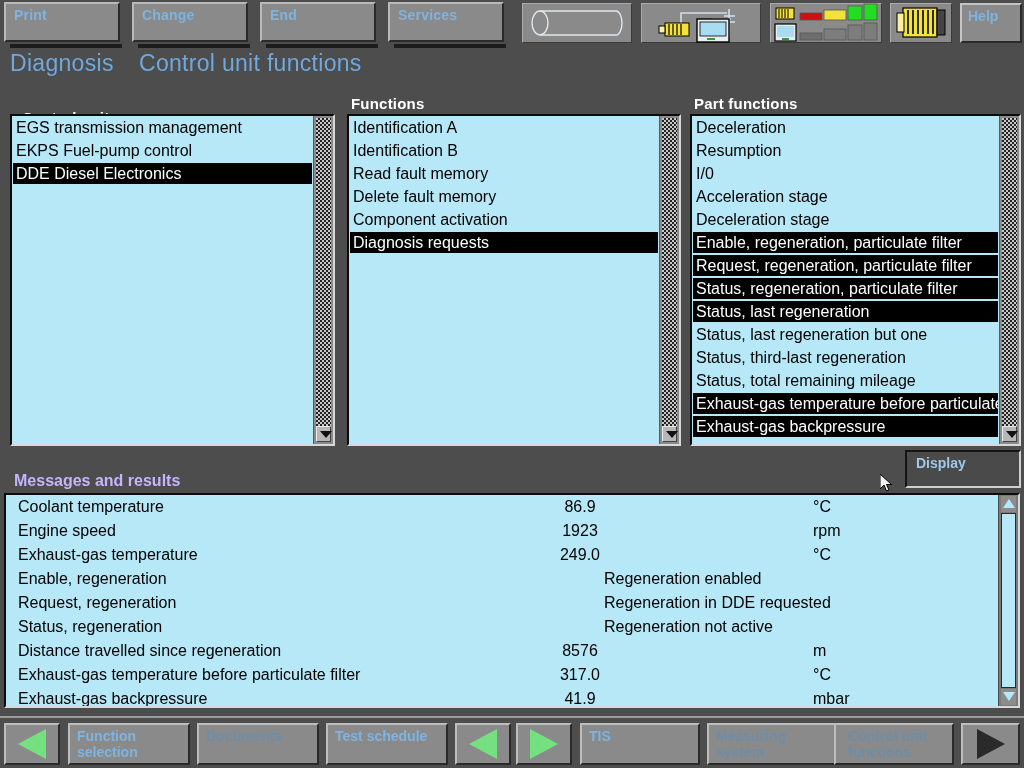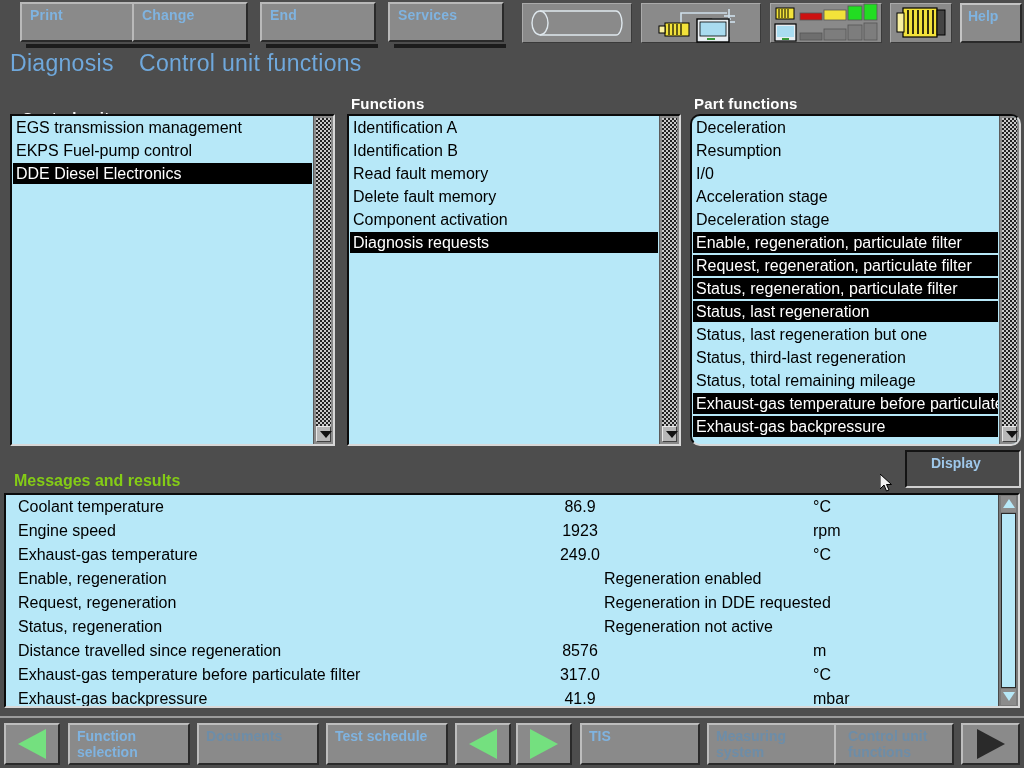--- a/index.html
+++ b/index.html
@@ -167,27 +167,27 @@
 
   
   #display-btn {
     position: absolute; left: 905px; top: 450px; width: 116px; height: 38px;
     background: #4a4a4a;
     border-top: 2px solid #141414;
     border-left: 2px solid #141414;
     border-right: 2px solid #d0d0d0;
     border-bottom: 2px solid #d0d0d0;
     color: #9fc8ea; font-size: 14px; font-weight: bold;
-    padding: 3px 0 0 24px;
+    padding: 3px 0 0 9px;
   }
 
   
   #msg-header {
     position: absolute; left: 14px; top: 472px;
-    color: #84cc16; font-size: 16px; font-weight: bold;
+    color: #c4b5fd; font-size: 16px; font-weight: bold;
   }
   #msg-box {
     position: absolute; left: 4px; top: 493px; width: 1016px; height: 215px;
     background: #b7e8f8;
     border-top: 2px solid #0b0b0b;
     border-left: 2px solid #0b0b0b;
     border-right: 2px solid #d8d8d8;
     border-bottom: 2px solid #d8d8d8;
     overflow: hidden;
     text-decoration: underline;
@@ -244,21 +244,21 @@
   
   #cursor { position: absolute; left: 880px; top: 474px; width: 14px; height: 20px; }
 </style>
 </head>
 <body>
 
 <div id="app">
 
   <div id="toolbar">
 
-    <div class="tbtn shadow" style="left:20px; width:116px;">
+    <div class="tbtn shadow" style="left:4px; width:116px;">
       <span>Print</span>
     </div>
     <div class="tbtn shadow" style="left:132px; width:116px;">
       <span>Change</span>
     </div>
     <div class="tbtn shadow" style="left:260px; width:116px;">
       <span>End</span>
     </div>
     <div class="tbtn shadow" style="left:388px; width:116px;">
       <span>Services</span>
@@ -370,21 +370,21 @@
         <div class="litem sel">Diagnosis requests</div>
       </div>
     <div class="sbar">
       <div class="arrow-up"></div>
       <div class="track"></div>
       <div class="arrow-dn"></div>
     </div>
   </div>
 
   <div class="panel-header" style="left:694px; top:95px;">Part functions</div>
-  <div class="listbox" style="left:690px; top:114px; width:331px; height:332px;border-radius:10px;">
+  <div class="listbox" style="left:690px; top:114px; width:331px; height:332px;">
     <div class="list-inner" id="pf-list">
         <div class="litem">Deceleration</div>
         <div class="litem">Resumption</div>
         <div class="litem">I/0</div>
         <div class="litem">Acceleration stage</div>
         <div class="litem">Deceleration stage</div>
         <div class="litem sel">Enable, regeneration, particulate filter</div>
         <div class="litem sel">Request, regeneration, particulate filter</div>
         <div class="litem sel">Status, regeneration, particulate filter</div>
         <div class="litem sel">Status, last regeneration</div>

